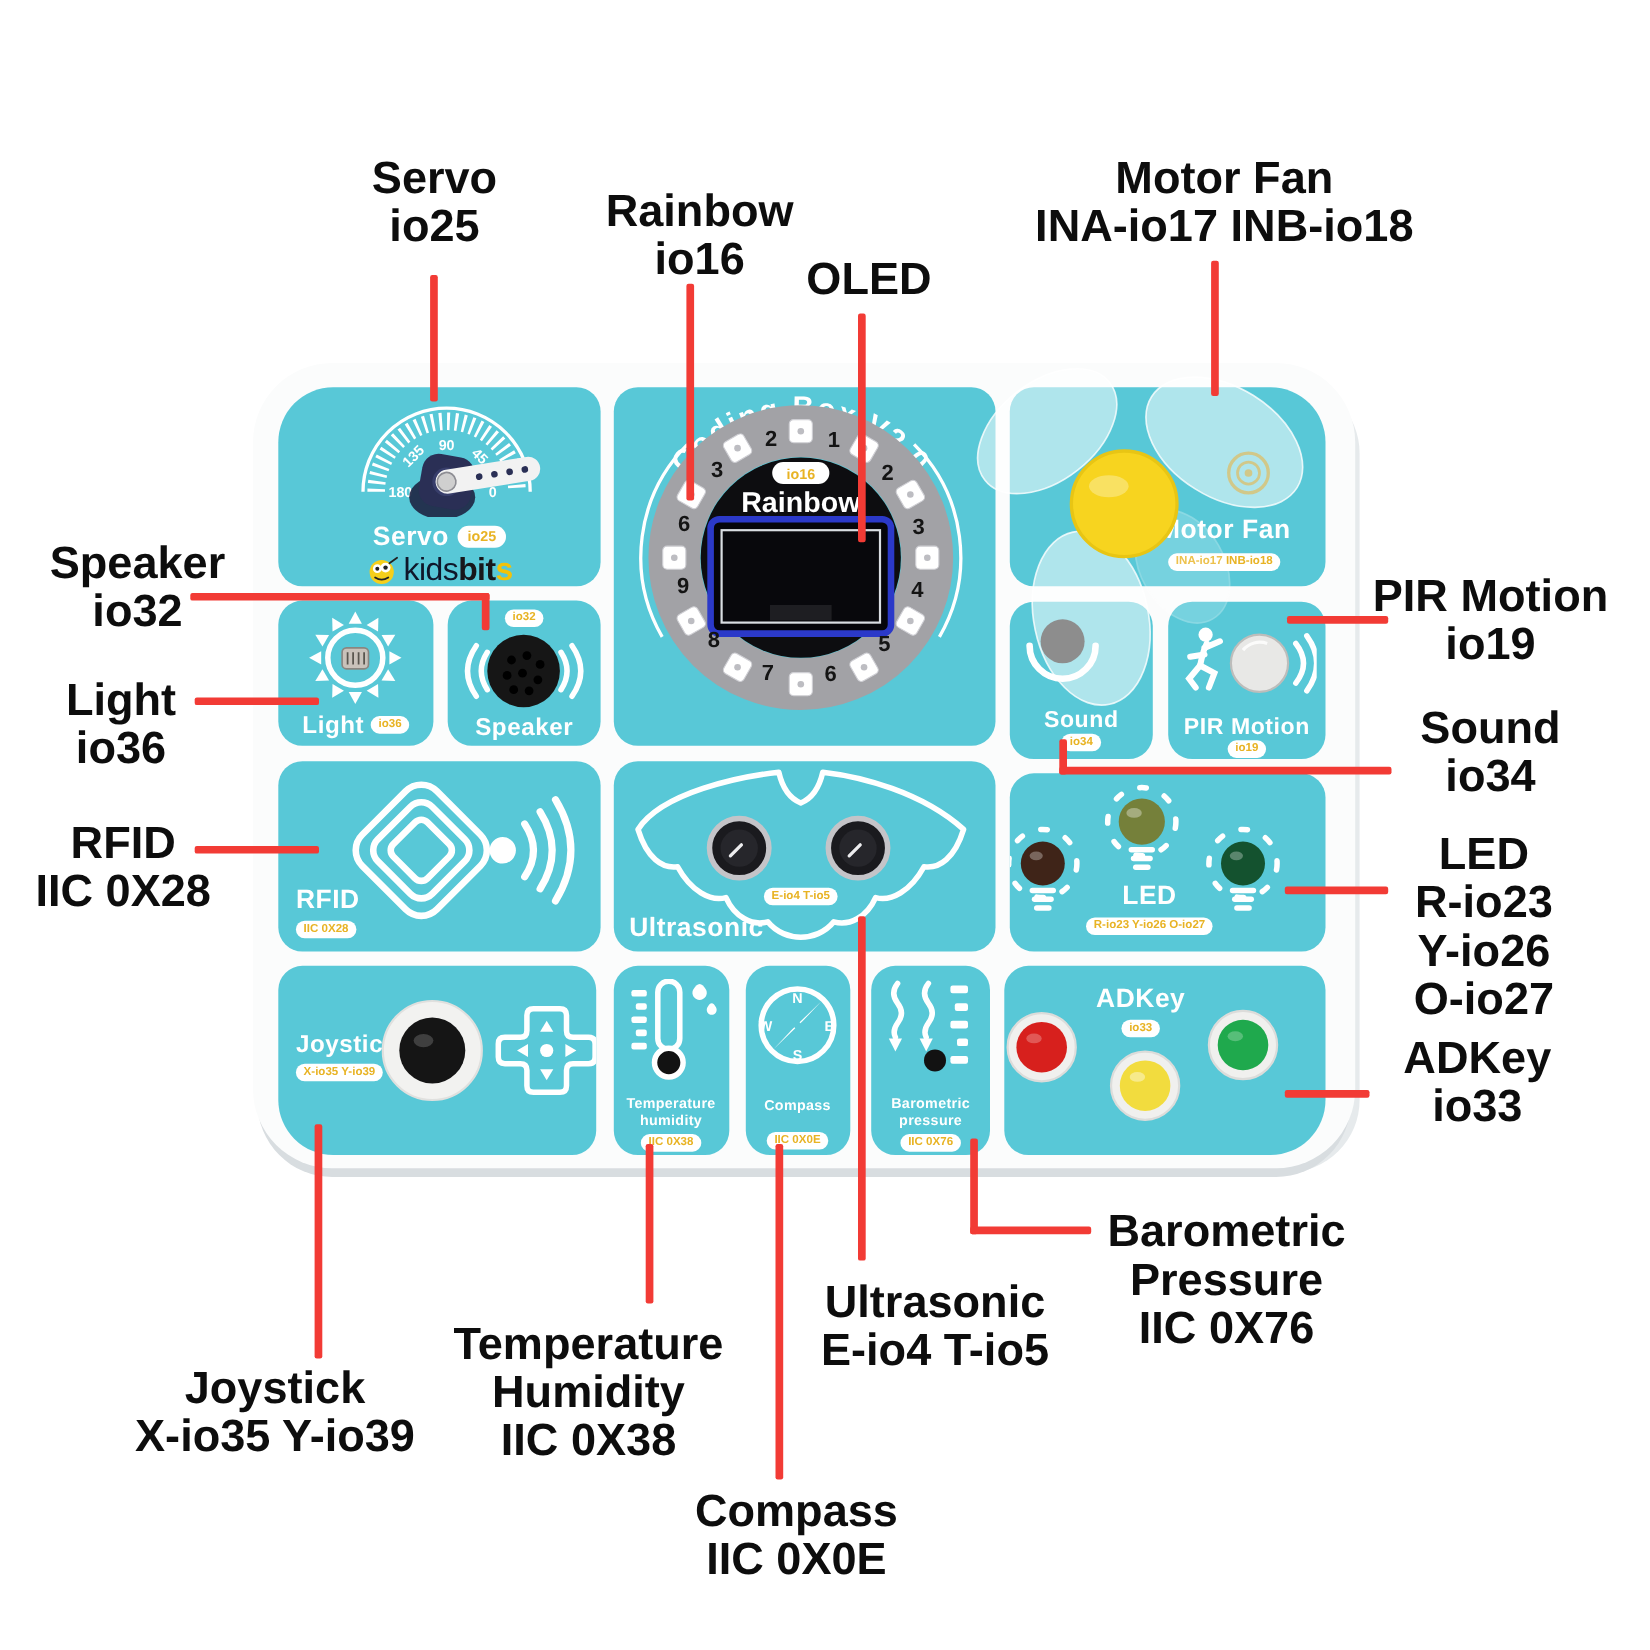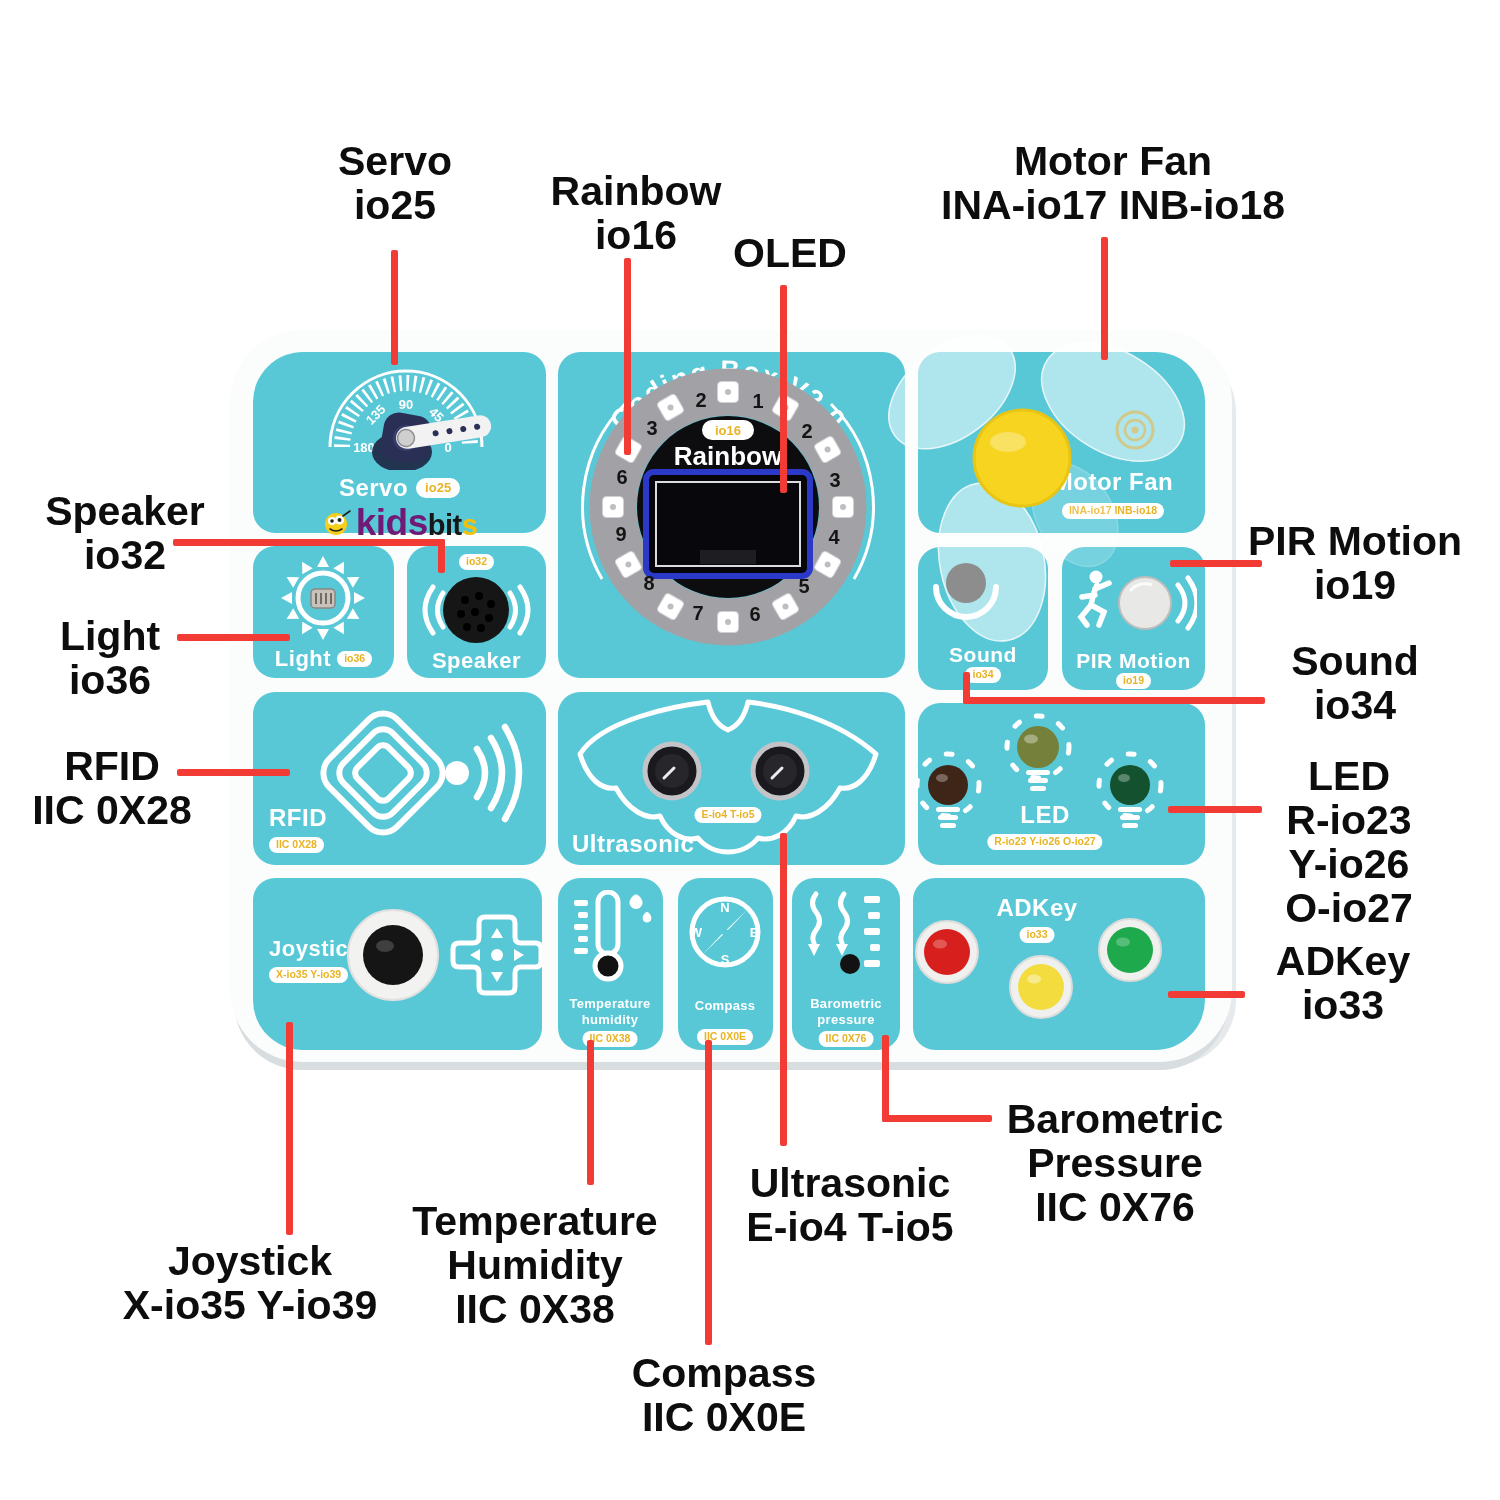--- a/index.html
+++ b/index.html
@@ -30,21 +30,21 @@
   .crow{position:absolute;left:0;right:0;display:flex;justify-content:center;align-items:center;gap:8px;}
   .mlabel{color:#fff;font-weight:700;font-size:24px;letter-spacing:.5px;white-space:nowrap;}
   .mlabel-sm{color:#fff;font-weight:700;font-size:13px;letter-spacing:.3px;white-space:nowrap;text-align:center;}
   .pill{display:inline-block;background:#fff;color:#E8B324;font-weight:700;font-size:13px;
         line-height:1.5;padding:0 9px;border-radius:10px;white-space:nowrap;}
   .pill-sm{font-size:10.5px;padding:0 7px;line-height:1.5;}
   .absc{position:absolute;transform:translateX(-50%);}
   
   .rnum{position:absolute;transform:translate(-50%,-50%);font-size:20px;font-weight:700;color:#141414;}
   
-  .logo-kids{color:#701a75;font-weight:700;font-size:37px;letter-spacing:-.5px;}
+  .logo-kids{color:#0f172a;font-weight:400;font-size:29px;letter-spacing:-.5px;}
   .logo-bit{color:#17171A;font-weight:800;font-size:29px;letter-spacing:-.5px;}
   .logo-s{color:#F2C20A;font-weight:800;font-size:29px;letter-spacing:-.5px;}
   
   .fan{position:absolute;left:640px;top:0;width:335px;height:372px;z-index:5;pointer-events:none;}
   
   .leader{position:absolute;background:#F23B35;border-radius:2px;z-index:9;}
   .callout{position:absolute;transform:translateX(-50%);text-align:center;font-size:41px;
            font-weight:700;color:#0d0d0d;line-height:1.07;white-space:nowrap;z-index:10;}
 </style>
 </head>

